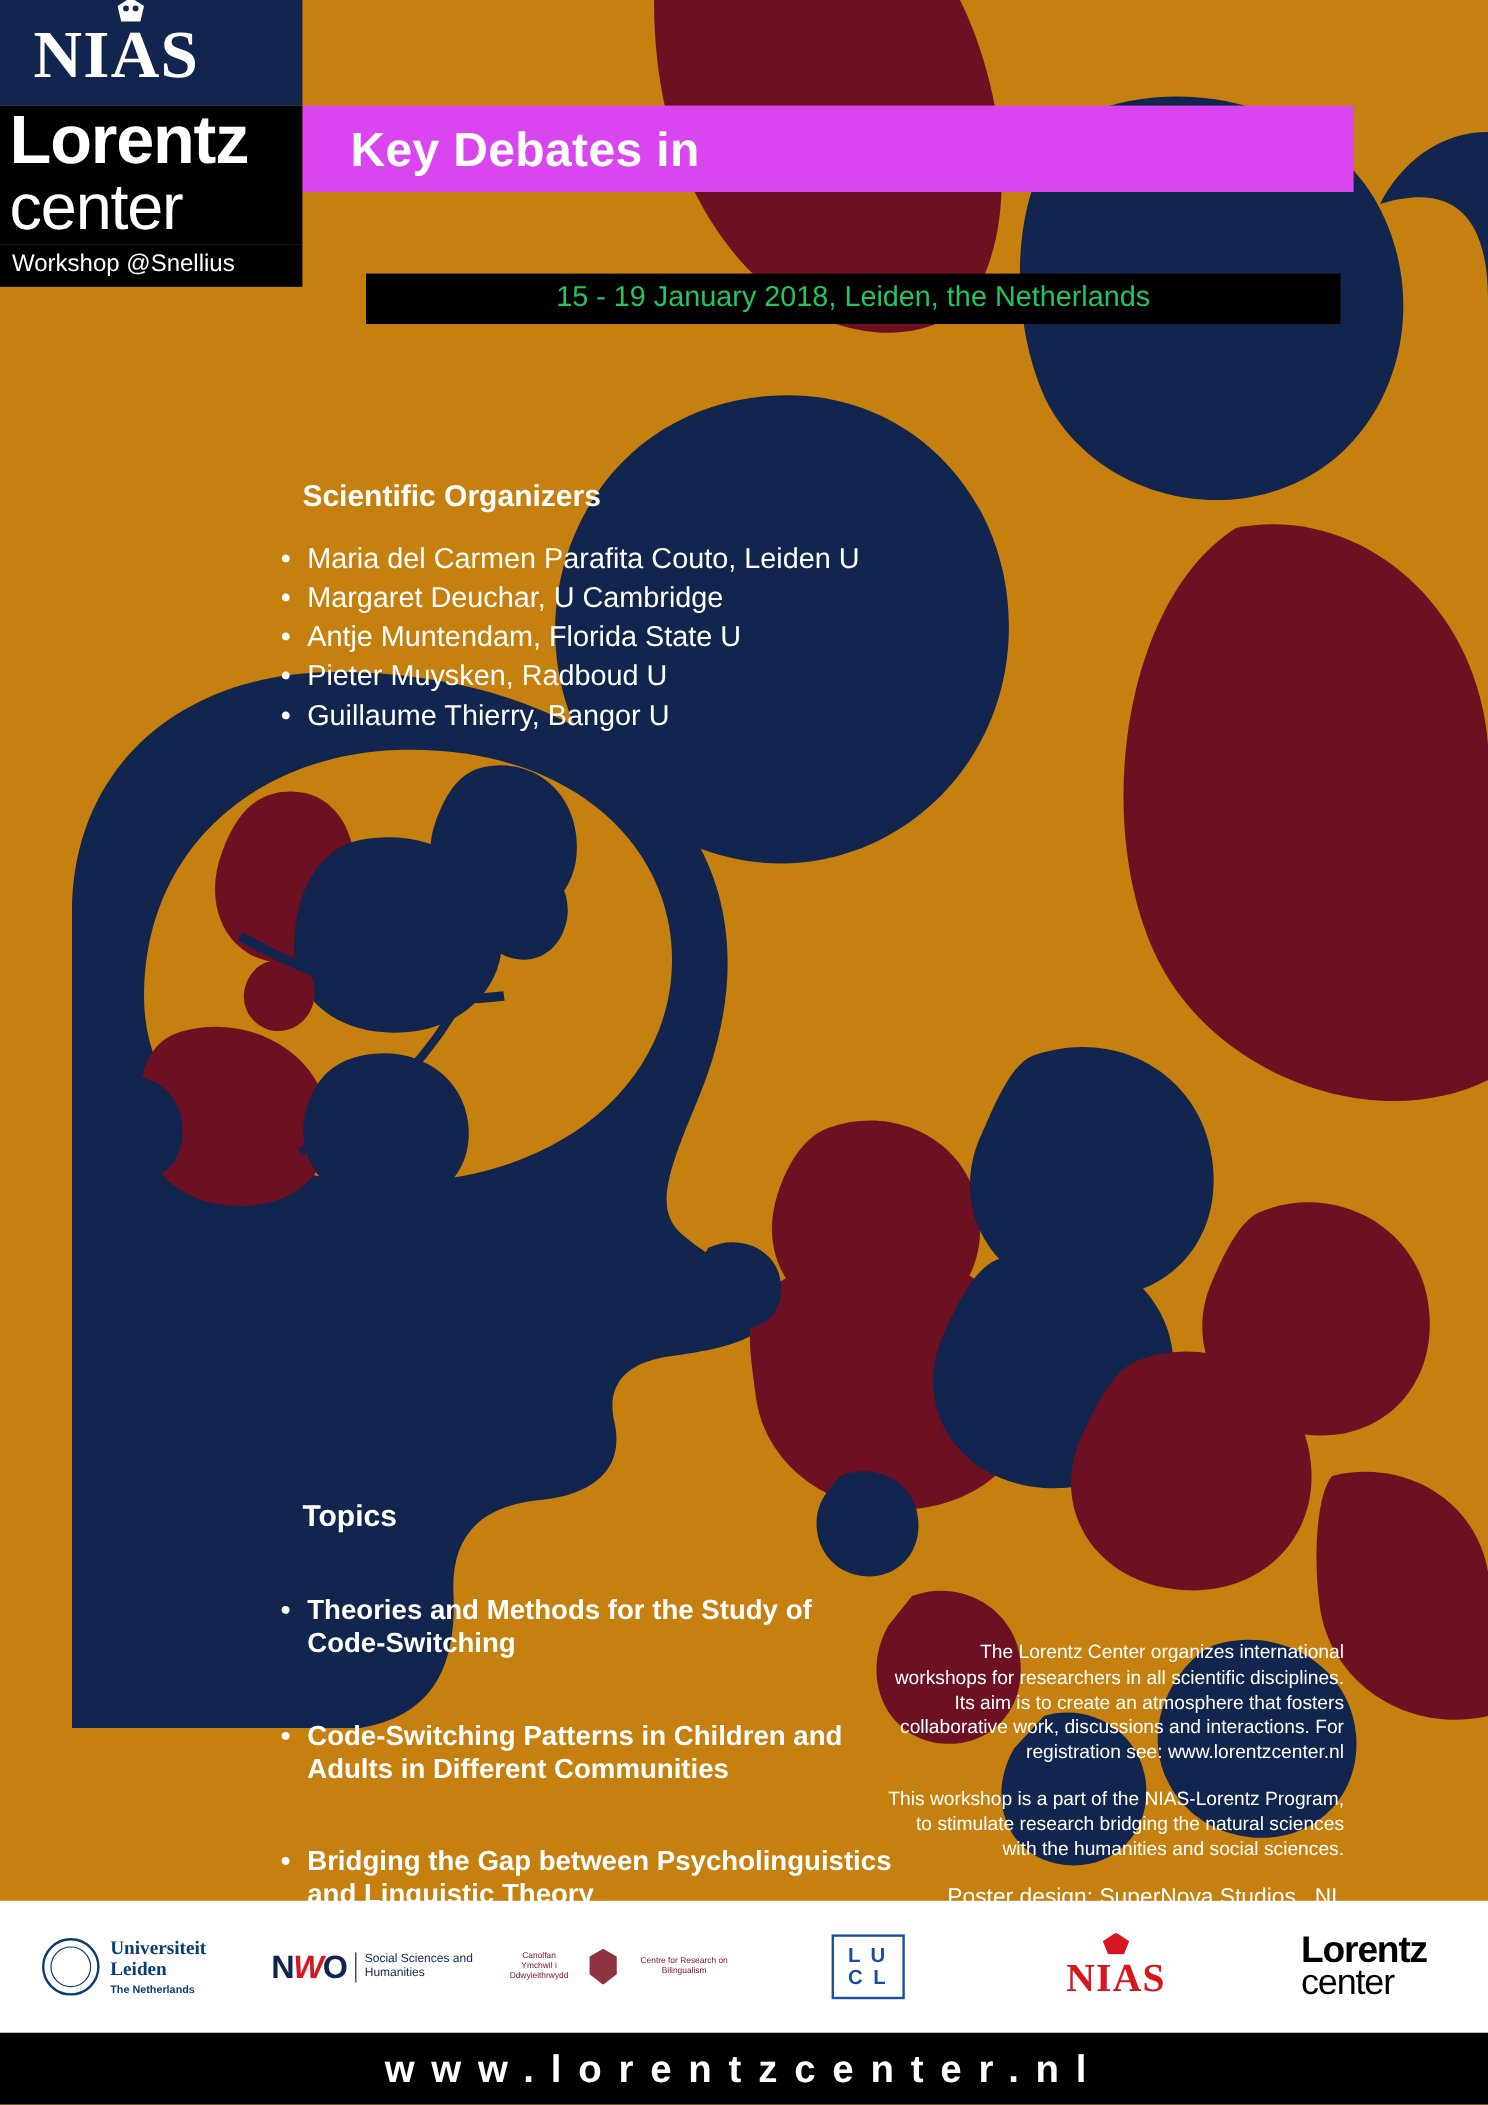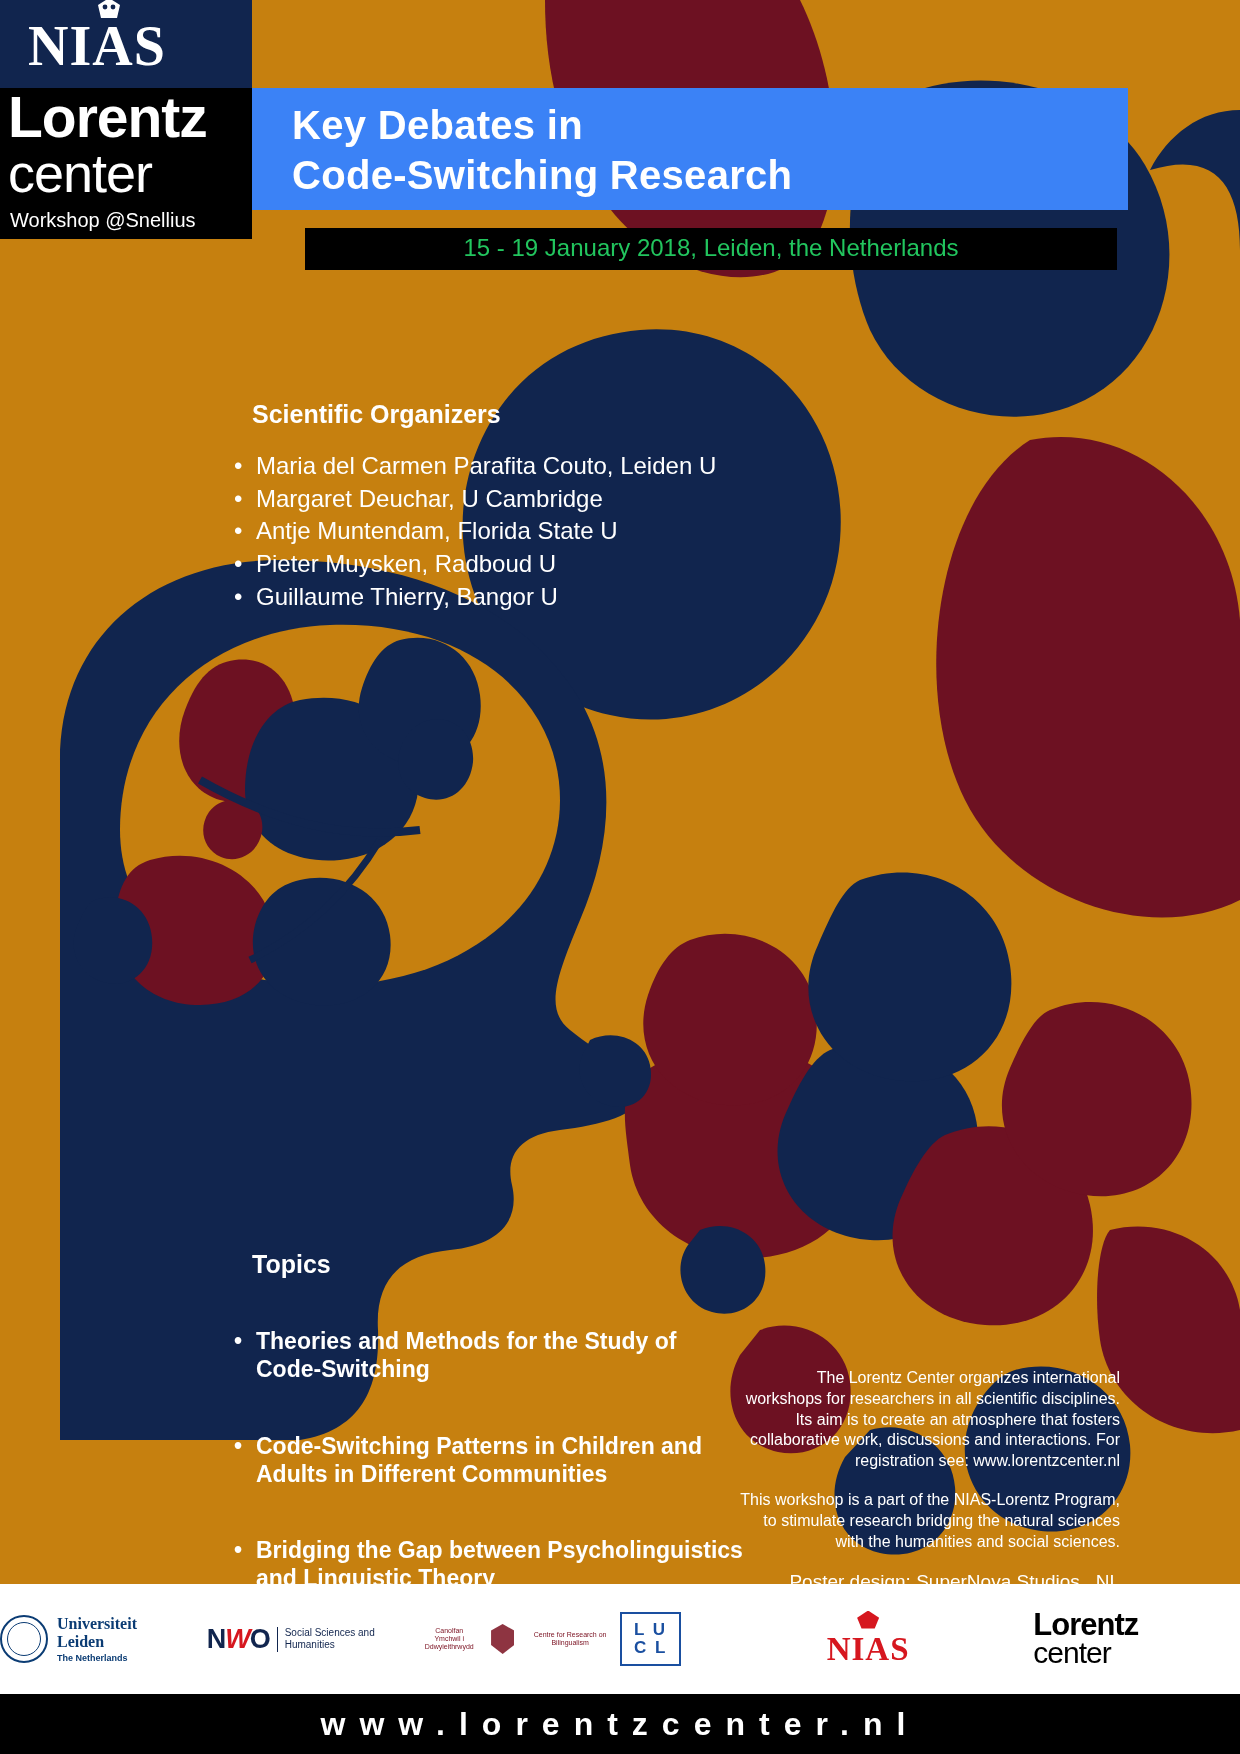--- a/index.html
+++ b/index.html
@@ -89,21 +89,21 @@
     font-weight: normal;
     padding: 5px 0 7px 10px;
     box-sizing: border-box;
   }
 
   .title-band {
     position: absolute;
     left: 252px;
     top: 88px;
     width: 876px;
-    background: #3b82f6;
+    background: #d946ef;
     padding: 12px 0 10px 40px;
     box-sizing: border-box;
     z-index: 25;
   }
   .title-line {
     color: #ffffff;
     font-size: 40px;
     font-weight: bold;
     line-height: 1.25;
     letter-spacing: 0.3px;
@@ -201,21 +201,21 @@
     height: 110px;
     background: #ffffff;
     z-index: 30;
     display: flex;
     align-items: center;
   }
   .sponsor {
     flex: 1 1 0;
     display: flex;
     align-items: center;
-    justify-content: flex-start;
+    justify-content: center;
     height: 110px;
   }
   .ul-logo {
     display: flex;
     align-items: center;
     gap: 9px;
   }
   .ul-seal {
     width: 44px;
     height: 44px;
@@ -399,21 +399,20 @@
     </div>
     <div class="lorentz-box">
       <div class="lorentz-word">Lorentz</div>
       <div class="center-word">center</div>
     </div>
     <div class="workshop-bar">Workshop @Snellius</div>
   </div>
 
   <div class="title-band">
     <div class="title-line">Key Debates in</div>
-    <div class="title-line">Code-Switching Research</div>
   </div>
   <div class="date-band">15 - 19 January 2018, Leiden, the Netherlands</div>
 
   <div class="organizers">
     <div class="section-head">Scientific Organizers</div>
     <ul class="bullets">
       <li>Maria del Carmen Parafita Couto, Leiden U</li>
       <li>Margaret Deuchar, U Cambridge</li>
       <li>Antje Muntendam, Florida State U</li>
       <li>Pieter Muysken, Radboud U</li>

